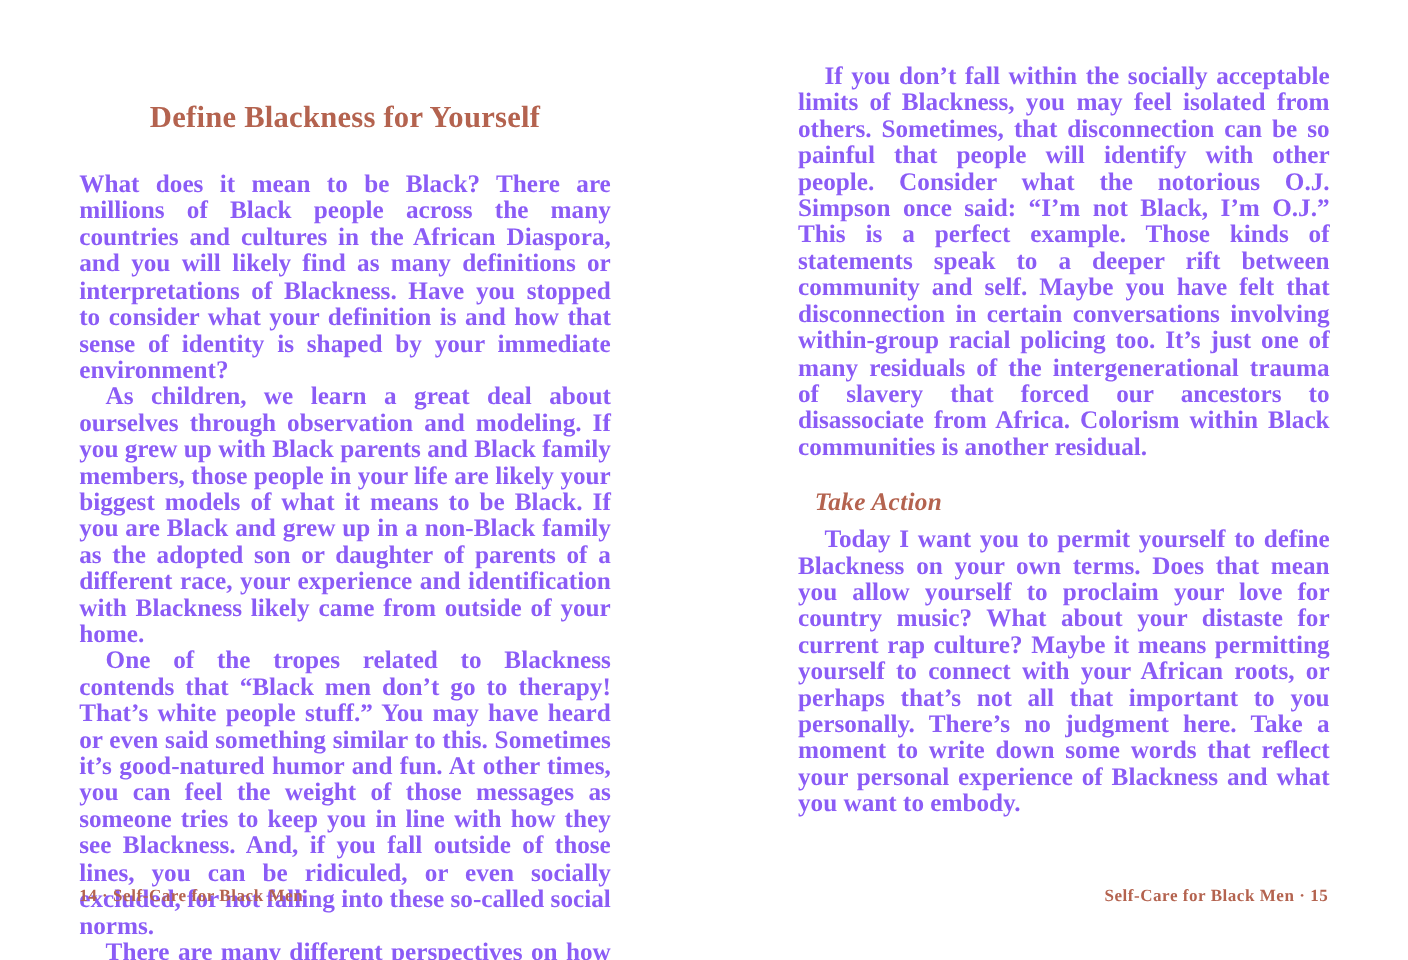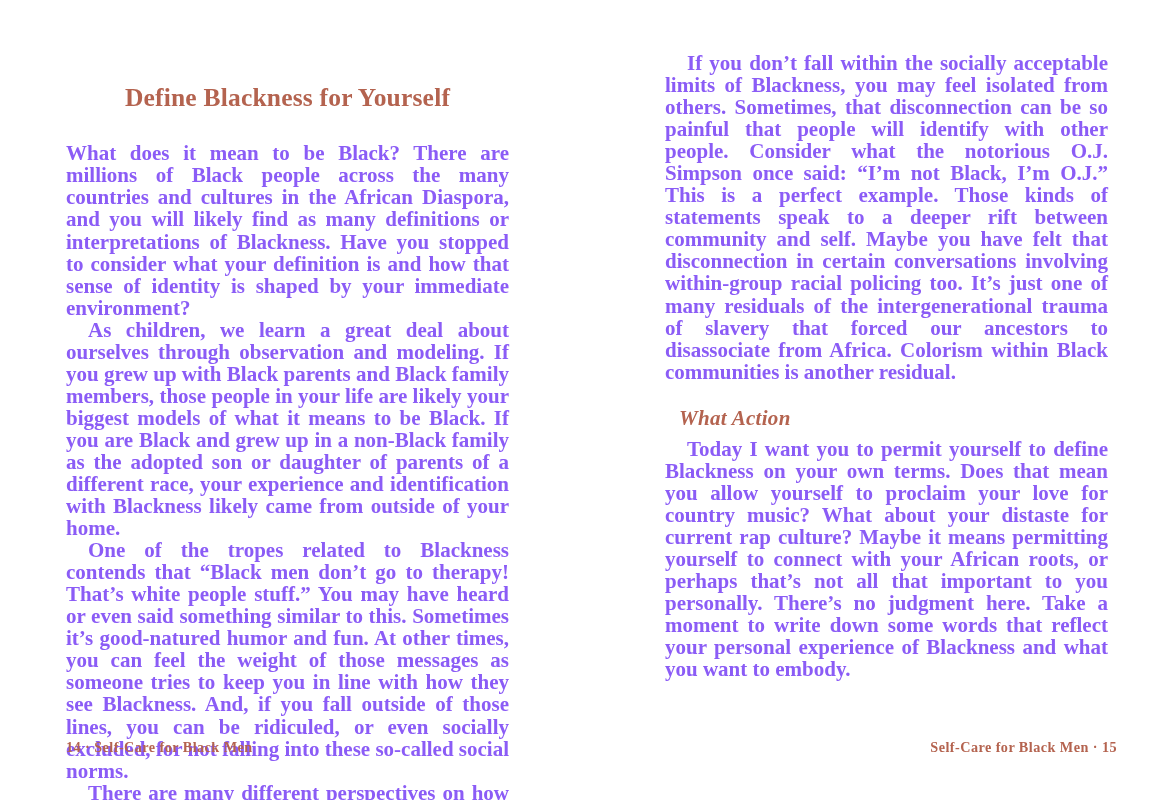--- a/index.html
+++ b/index.html
@@ -86,21 +86,21 @@
     position: absolute;
     bottom: 44px;
     font-size: 14.2px;
     font-weight: bold;
     color: #b4634f;
     letter-spacing: 0.45px;
     white-space: nowrap;
     font-family: "Liberation Serif", "DejaVu Serif", serif;
   }
   .folio-left  { left: 66px;  text-align: left; }
-  .folio-right { right: 56px; text-align: right; }
+  .folio-right { right: 66px; text-align: right; }
 </style>
 </head>
 <body>
 
 <div class="spread">
 
   <div class="page page-left">
 
     <div class="text-block">
 
@@ -119,21 +119,21 @@
     <div class="folio folio-left">14 · Self-Care for Black Men</div>
 
   </div>
 
   <div class="page page-right">
 
     <div class="text-block">
 
       <p class="para indent">If you don’t fall within the socially acceptable limits of Blackness, you may feel isolated from others. Sometimes, that disconnection can be so painful that people will identify with other people. Consider what the notorious O.J. Simpson once said: “I’m not Black, I’m O.J.” This is a perfect example. Those kinds of statements speak to a deeper rift between community and self. Maybe you have felt that disconnection in certain conversations involving within-group racial policing too. It’s just one of many residuals of the intergenerational trauma of slavery that forced our ancestors to disassociate from Africa. Colorism within Black communities is another residual.</p>
 
-      <h2 class="section-title">What Action</h2>
+      <h2 class="section-title">Take Action</h2>
 
       <p class="para indent">Today I want you to permit yourself to define Blackness on your own terms. Does that mean you allow yourself to proclaim your love for country music? What about your distaste for current rap culture? Maybe it means permitting yourself to connect with your African roots, or perhaps that’s not all that important to you personally. There’s no judgment here. Take a moment to write down some words that reflect your personal experience of Blackness and what you want to embody.</p>
 
     </div>
 
     <div class="folio folio-right">Self-Care for Black Men · 15</div>
 
   </div>
 
 </div>

